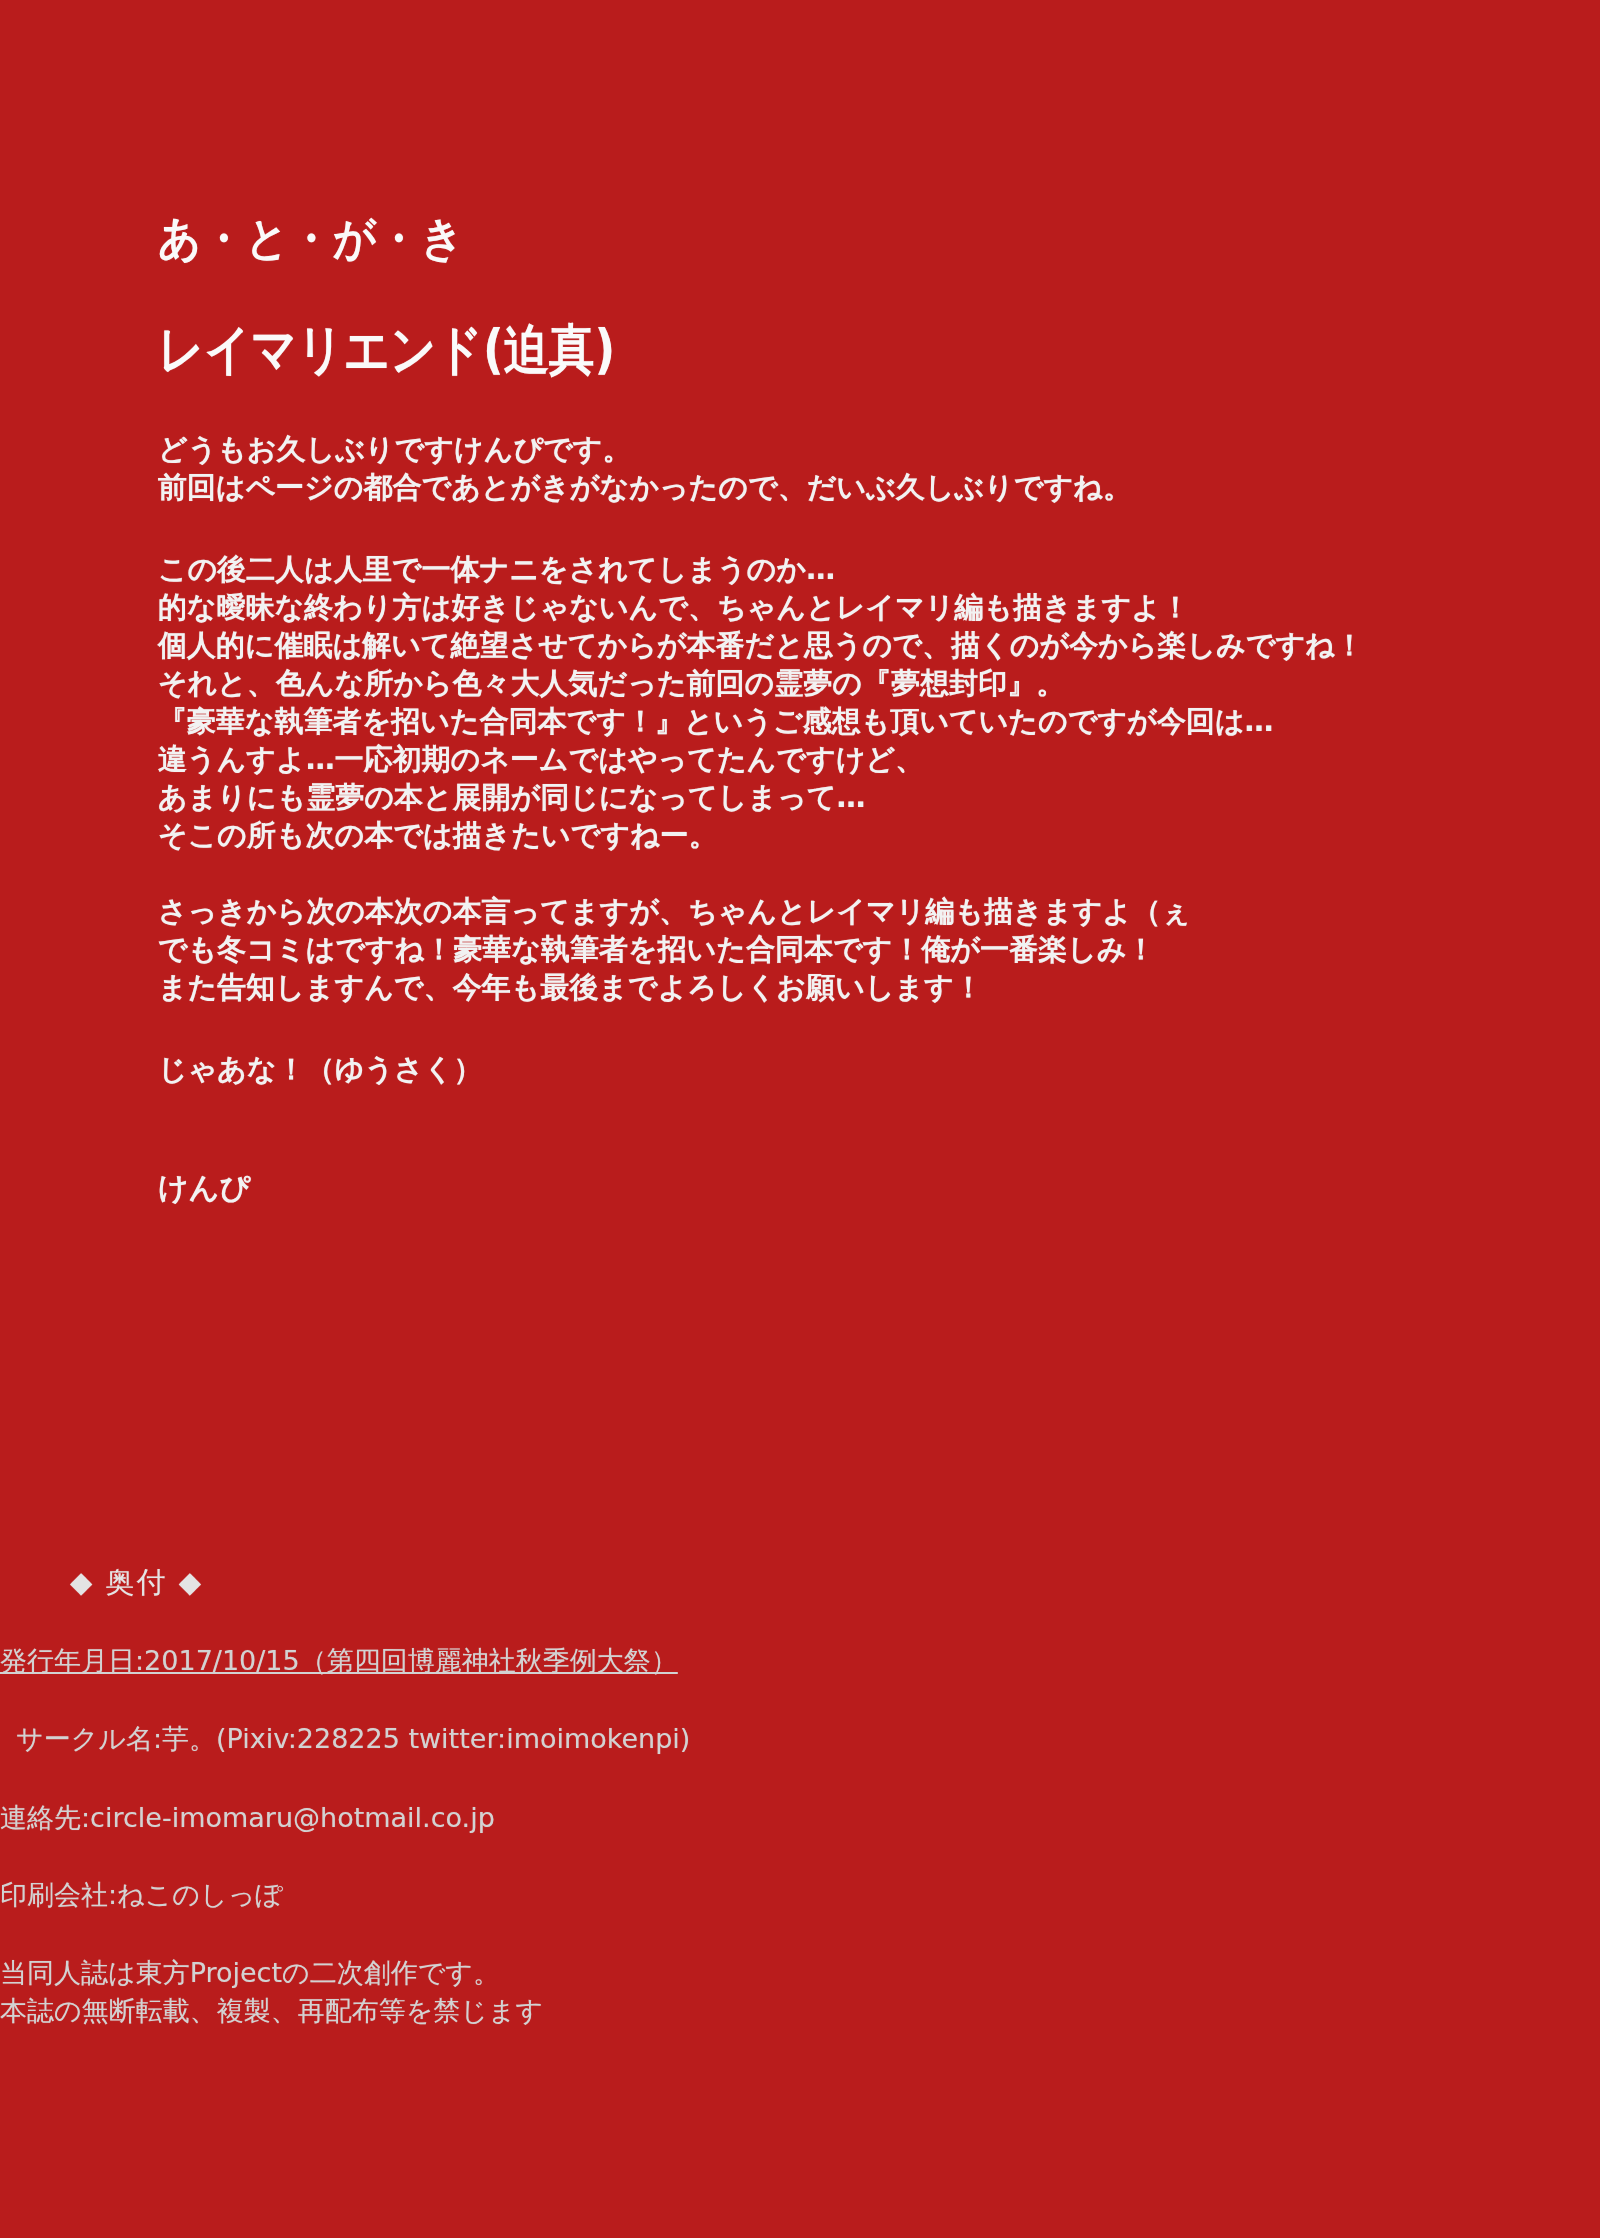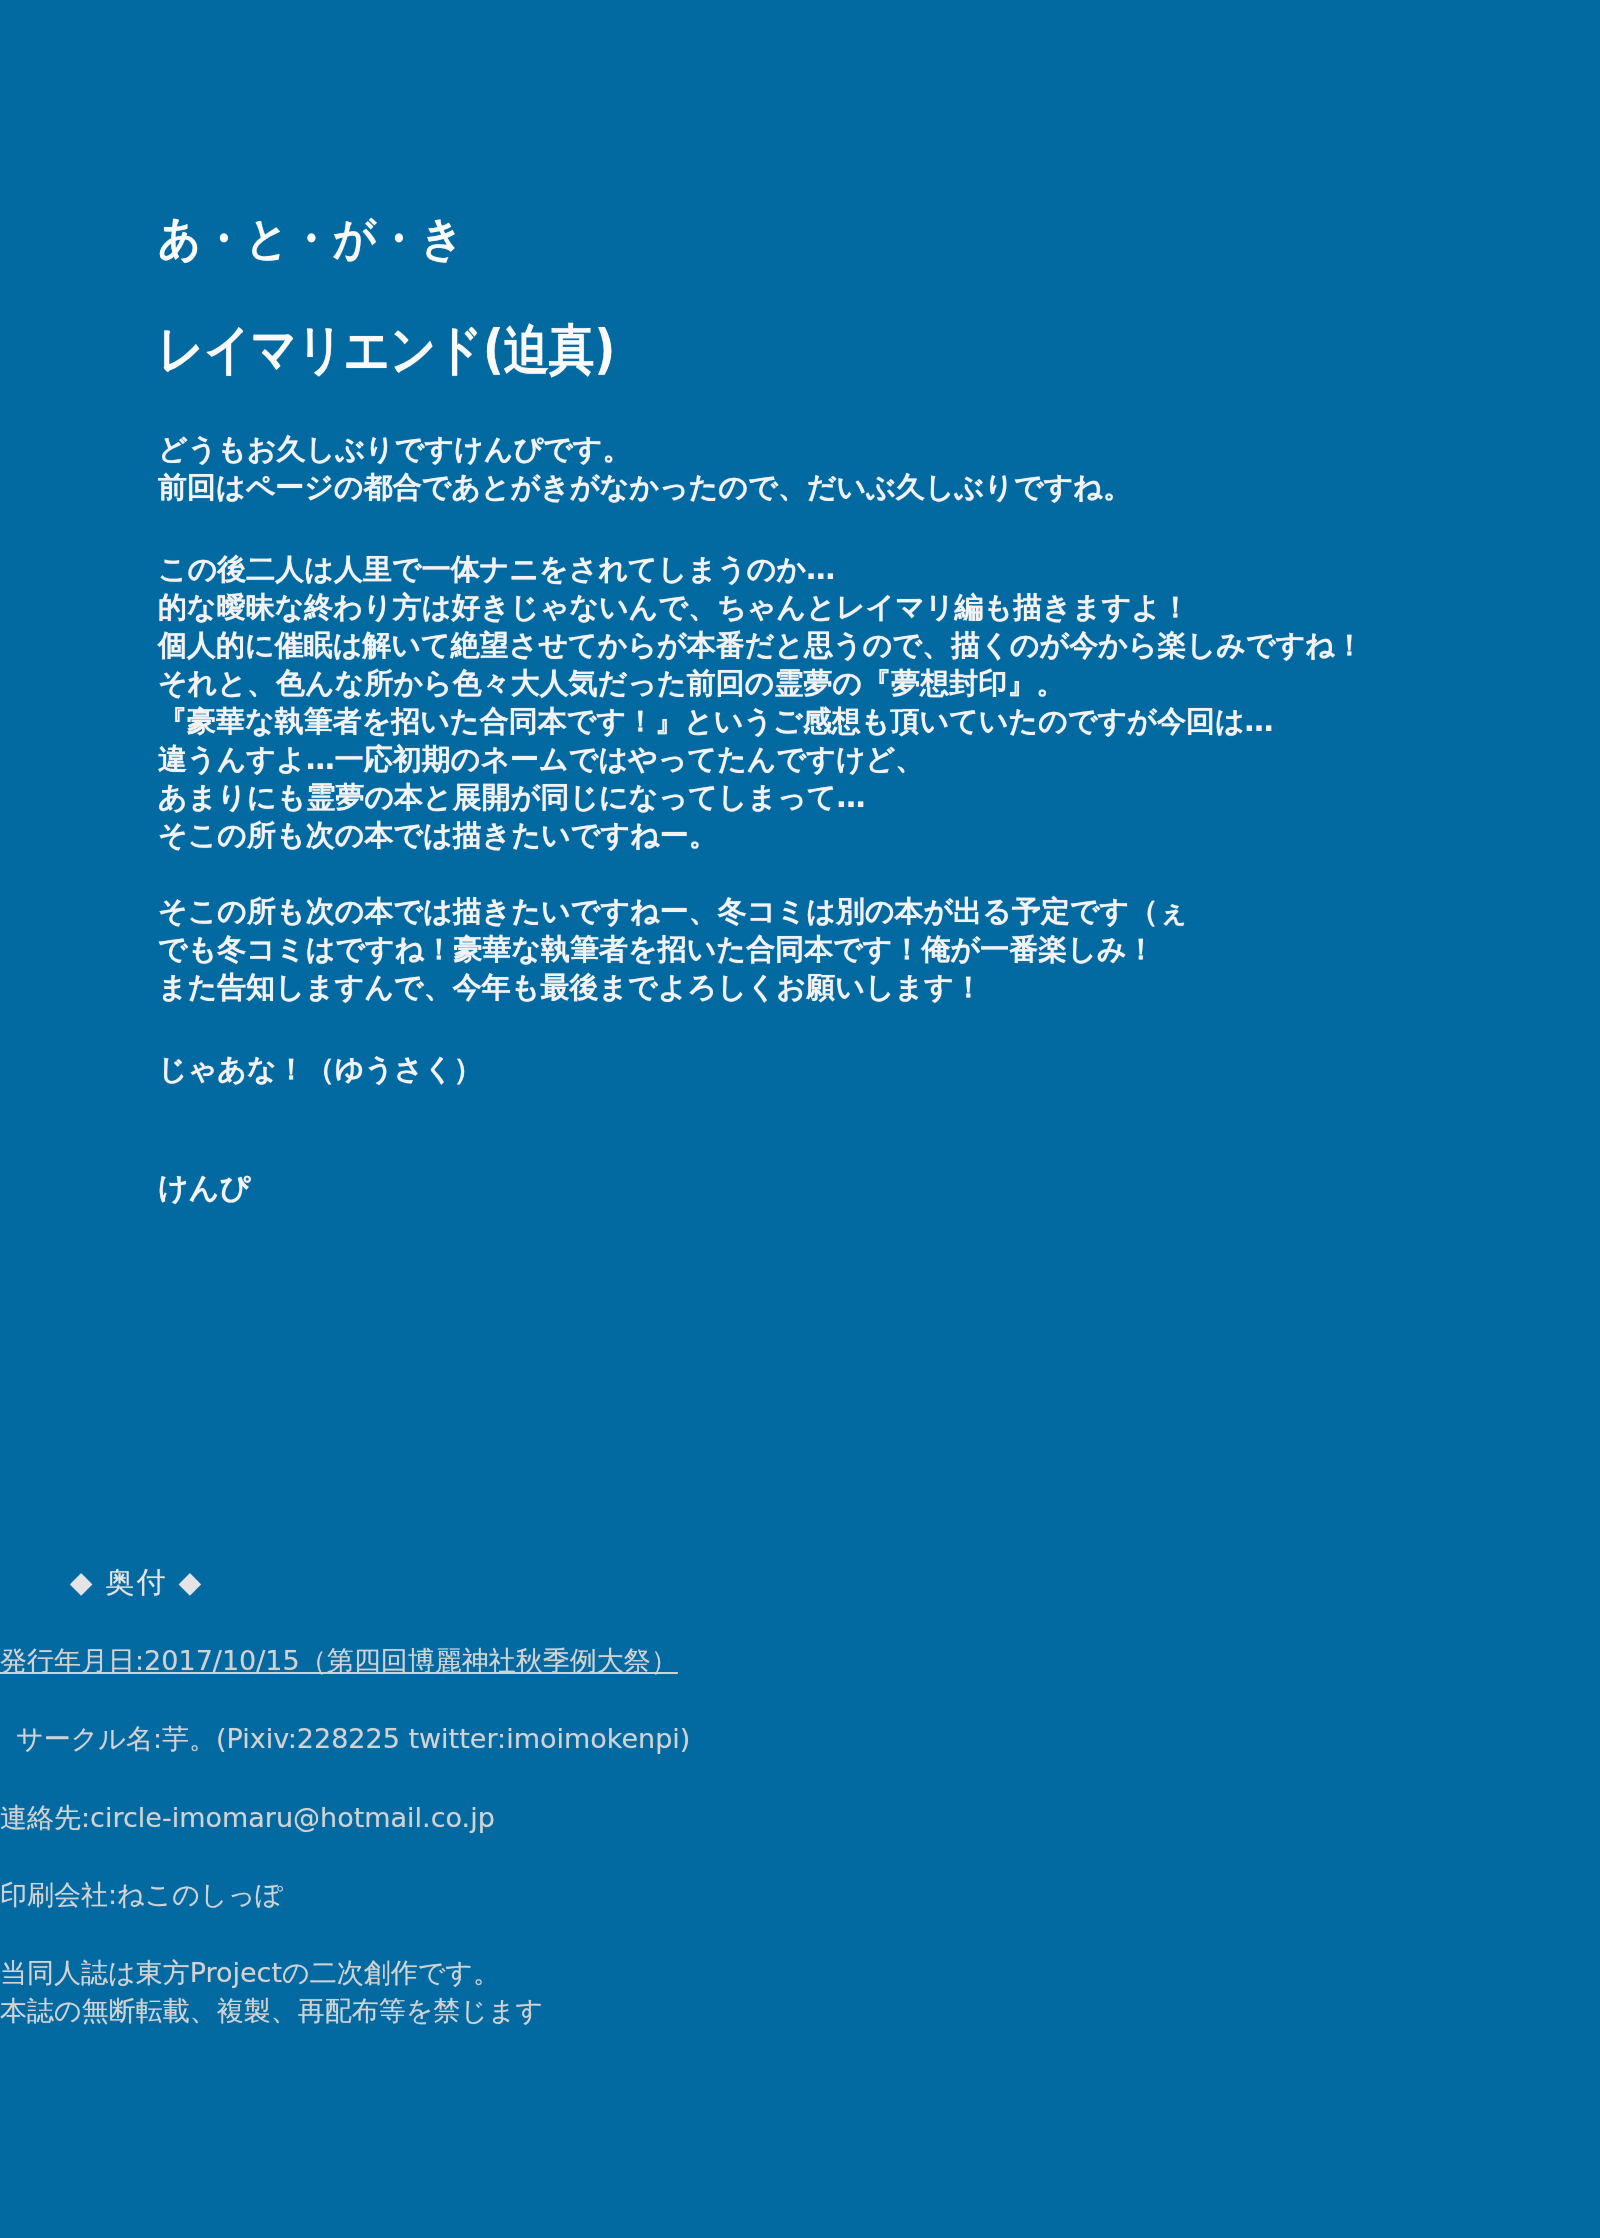--- a/index.html
+++ b/index.html
@@ -4,21 +4,21 @@
 <style>
   html, body {
     margin: 0;
     padding: 0;
     background: #000000;
   }
   .page {
     position: relative;
     width: 1600px;
     height: 2238px;
-    background: #0369a1;
+    background: #b91c1c;
     overflow: hidden;
     font-family: "DejaVu Sans", sans-serif;
     color: #f2f2f2;
   }
   
   .afterword-title {
     position: absolute;
     left: 158px;
     top: 208px;
     margin: 0;
@@ -118,21 +118,21 @@
       <div>的な曖昧な終わり方は好きじゃないんで、ちゃんとレイマリ編も描きますよ！</div>
       <div>個人的に催眠は解いて絶望させてからが本番だと思うので、描くのが今から楽しみですね！</div>
       <div>それと、色んな所から色々大人気だった前回の霊夢の『夢想封印』。</div>
       <div>『豪華な執筆者を招いた合同本です！』というご感想も頂いていたのですが今回は…</div>
       <div>違うんすよ…一応初期のネームではやってたんですけど、</div>
       <div>あまりにも霊夢の本と展開が同じになってしまって…</div>
       <div>そこの所も次の本では描きたいですねー。</div>
     </div>
 
     <div class="para para-3">
-      <div>そこの所も次の本では描きたいですねー、冬コミは別の本が出る予定です（ぇ</div>
+      <div>さっきから次の本次の本言ってますが、ちゃんとレイマリ編も描きますよ（ぇ</div>
       <div>でも冬コミはですね！豪華な執筆者を招いた合同本です！俺が一番楽しみ！</div>
       <div>また告知しますんで、今年も最後までよろしくお願いします！</div>
     </div>
 
     <div class="para para-4">
       <div>じゃあな！（ゆうさく）</div>
     </div>
 
     <div class="signature">けんぴ</div>
   </section>

